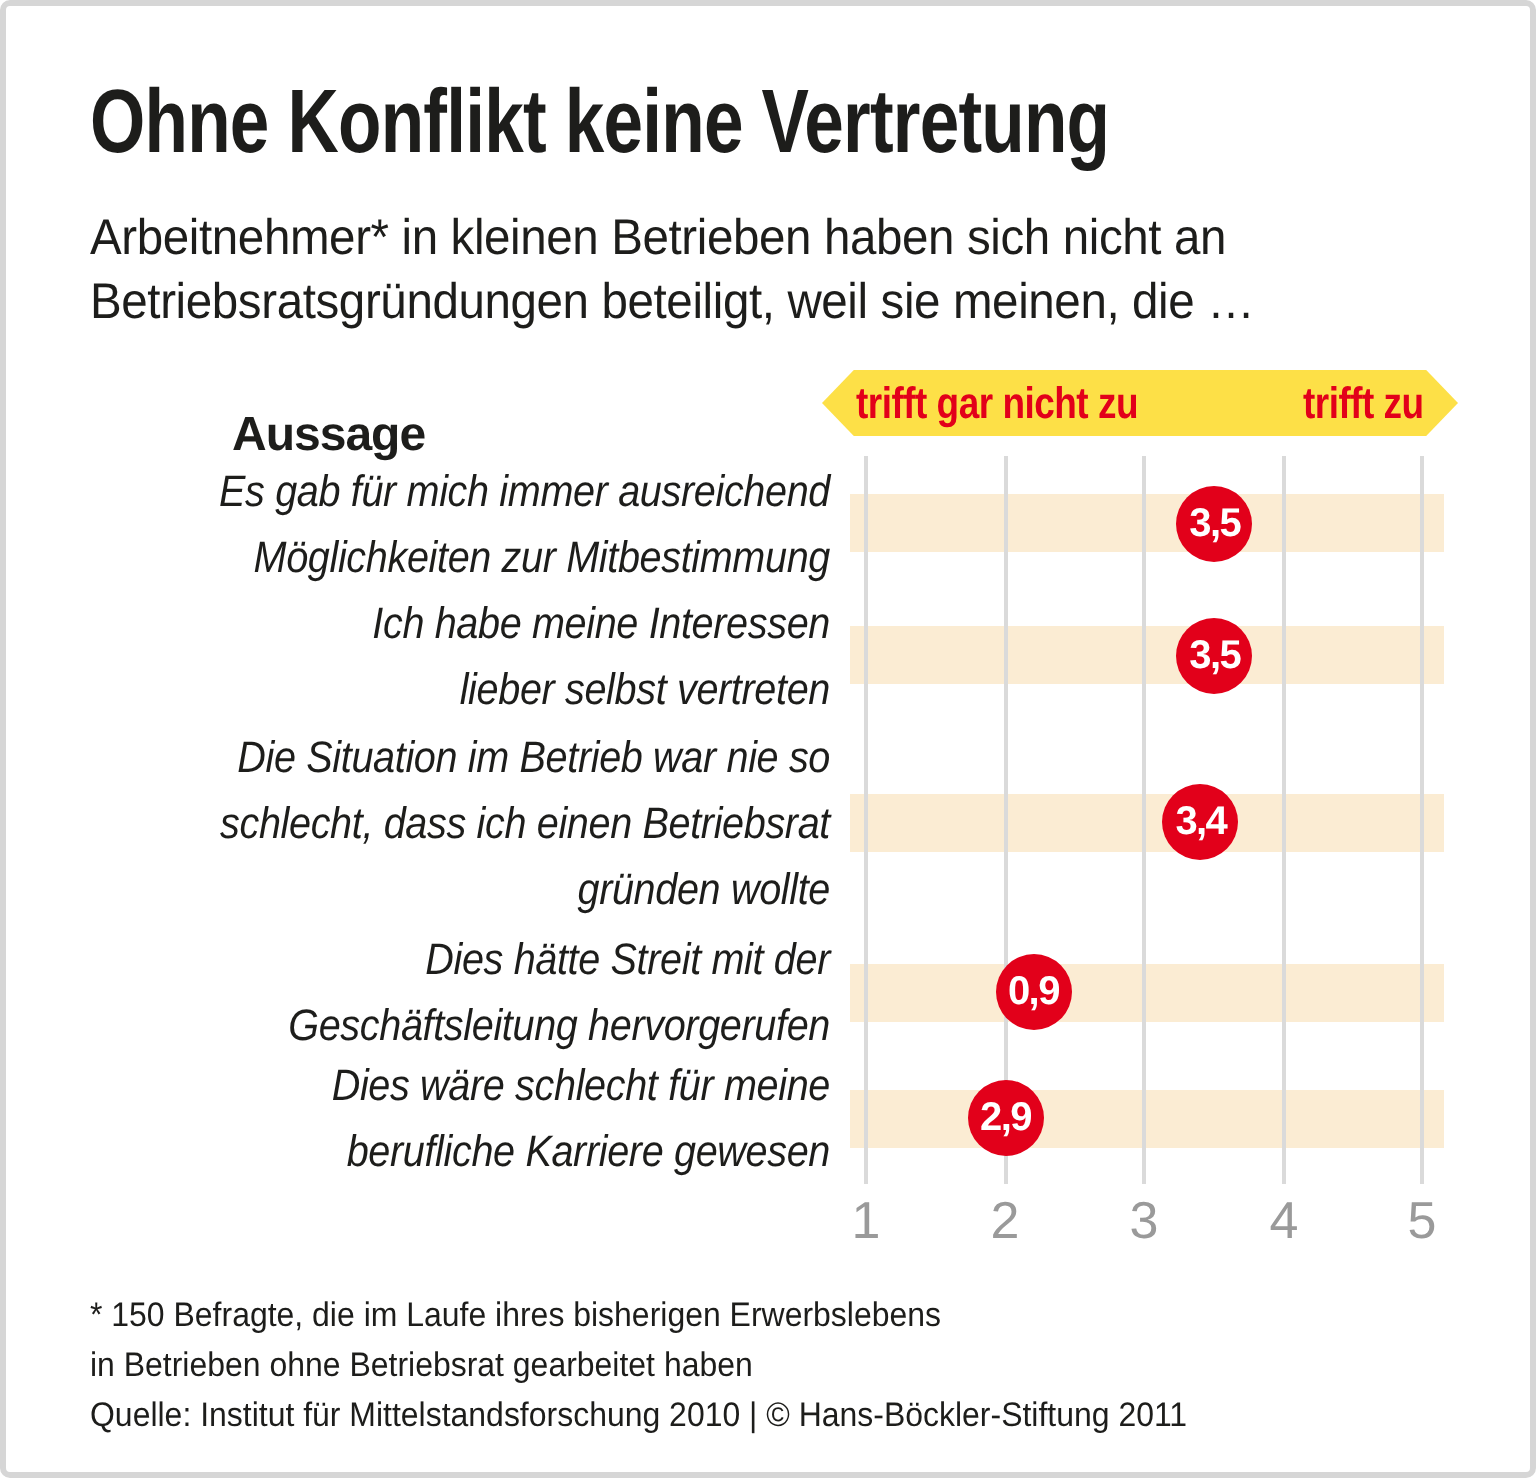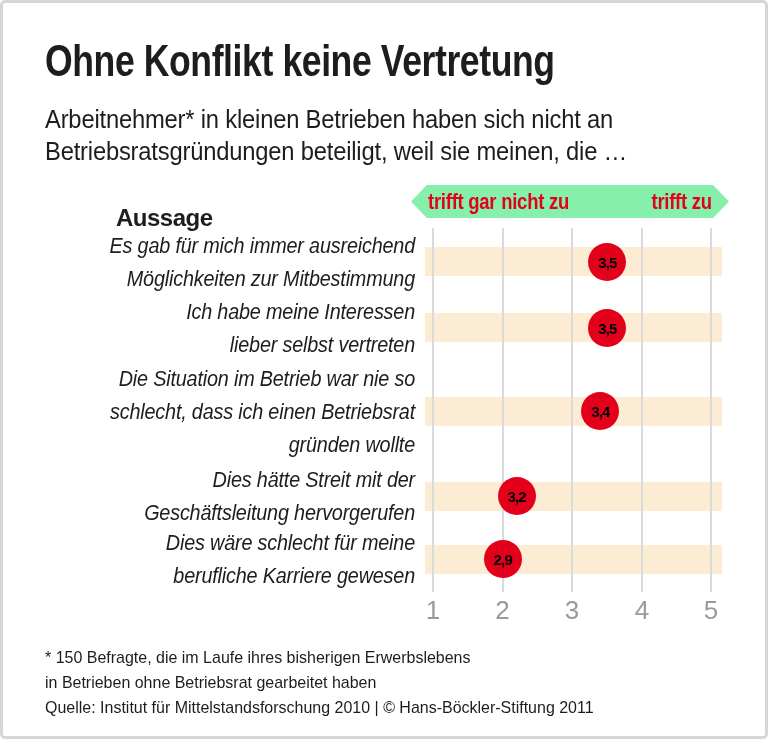--- a/index.html
+++ b/index.html
@@ -16,21 +16,21 @@
     letter-spacing:-0.5px;white-space:nowrap;transform:scaleX(0.79);transform-origin:left top;
   }
   .subtitle{
     position:absolute;left:45px;top:103px;font-size:25px;line-height:32px;
     white-space:nowrap;transform:scaleX(0.95);transform-origin:left top;letter-spacing:-0.2px;
   }
   .aussage{
     position:absolute;left:116px;top:191px;font-size:24px;font-weight:bold;letter-spacing:-0.5px;margin-top:13px;
   }
   .arrow{
-    position:absolute;left:411px;top:185px;width:318px;height:33px;background:#86efac;
+    position:absolute;left:411px;top:185px;width:318px;height:33px;background:#fde047;
     clip-path:polygon(0 50%,5% 0,95% 0,100% 50%,95% 100%,5% 100%);
     display:flex;align-items:center;justify-content:space-between;
     padding:0 17px;box-sizing:border-box;
   }
   .arrow-label{
     color:#e2001a;font-weight:bold;font-size:22px;white-space:nowrap;letter-spacing:-0.3px;
   }
   .arrow-label.left{transform:scaleX(0.84);transform-origin:left center;}
   .arrow-label.right{transform:scaleX(0.84);transform-origin:right center;}
 
@@ -39,21 +39,21 @@
 
   .stmt{
     position:absolute;left:0;width:415px;text-align:right;font-style:italic;
     font-size:22px;line-height:33px;white-space:nowrap;letter-spacing:-0.2px;
     transform:scaleX(0.90);transform-origin:right top;
   }
   .dot{
     position:absolute;width:38px;height:38px;border-radius:50%;background:#e2001a;
     display:flex;align-items:center;justify-content:center;
   }
-  .dot span{color:#000000;font-weight:bold;font-size:15px;letter-spacing:-0.8px;}
+  .dot span{color:#ffffff;font-weight:bold;font-size:20px;letter-spacing:-0.8px;}
 
   .tick{
     position:absolute;top:595px;transform:translateX(-50%);
     font-size:26px;color:#9a9a9a;
   }
   .footnotes{
     position:absolute;left:45px;top:645px;font-size:17px;line-height:25px;
     white-space:nowrap;transform:scaleX(0.94);transform-origin:left top;
   }
 </style>
@@ -113,21 +113,21 @@
   <div class="dot" style="top: 243px; left: 588.375px;">
     <span>3,5</span>
   </div>
   <div class="dot" style="top: 309px; left: 588.375px;">
     <span>3,5</span>
   </div>
   <div class="dot" style="top: 392px; left: 581.4px;">
     <span>3,4</span>
   </div>
   <div class="dot" style="top: 477px; left: 497.7px;">
-    <span>3,2</span>
+    <span>0,9</span>
   </div>
   <div class="dot" style="top: 540px; left: 483.75px;">
     <span>2,9</span>
   </div>
 
   <span class="tick" style="left:433px">1</span>
   <span class="tick" style="left:502.5px">2</span>
   <span class="tick" style="left:572px">3</span>
   <span class="tick" style="left:642px">4</span>
   <span class="tick" style="left:711px">5</span>

